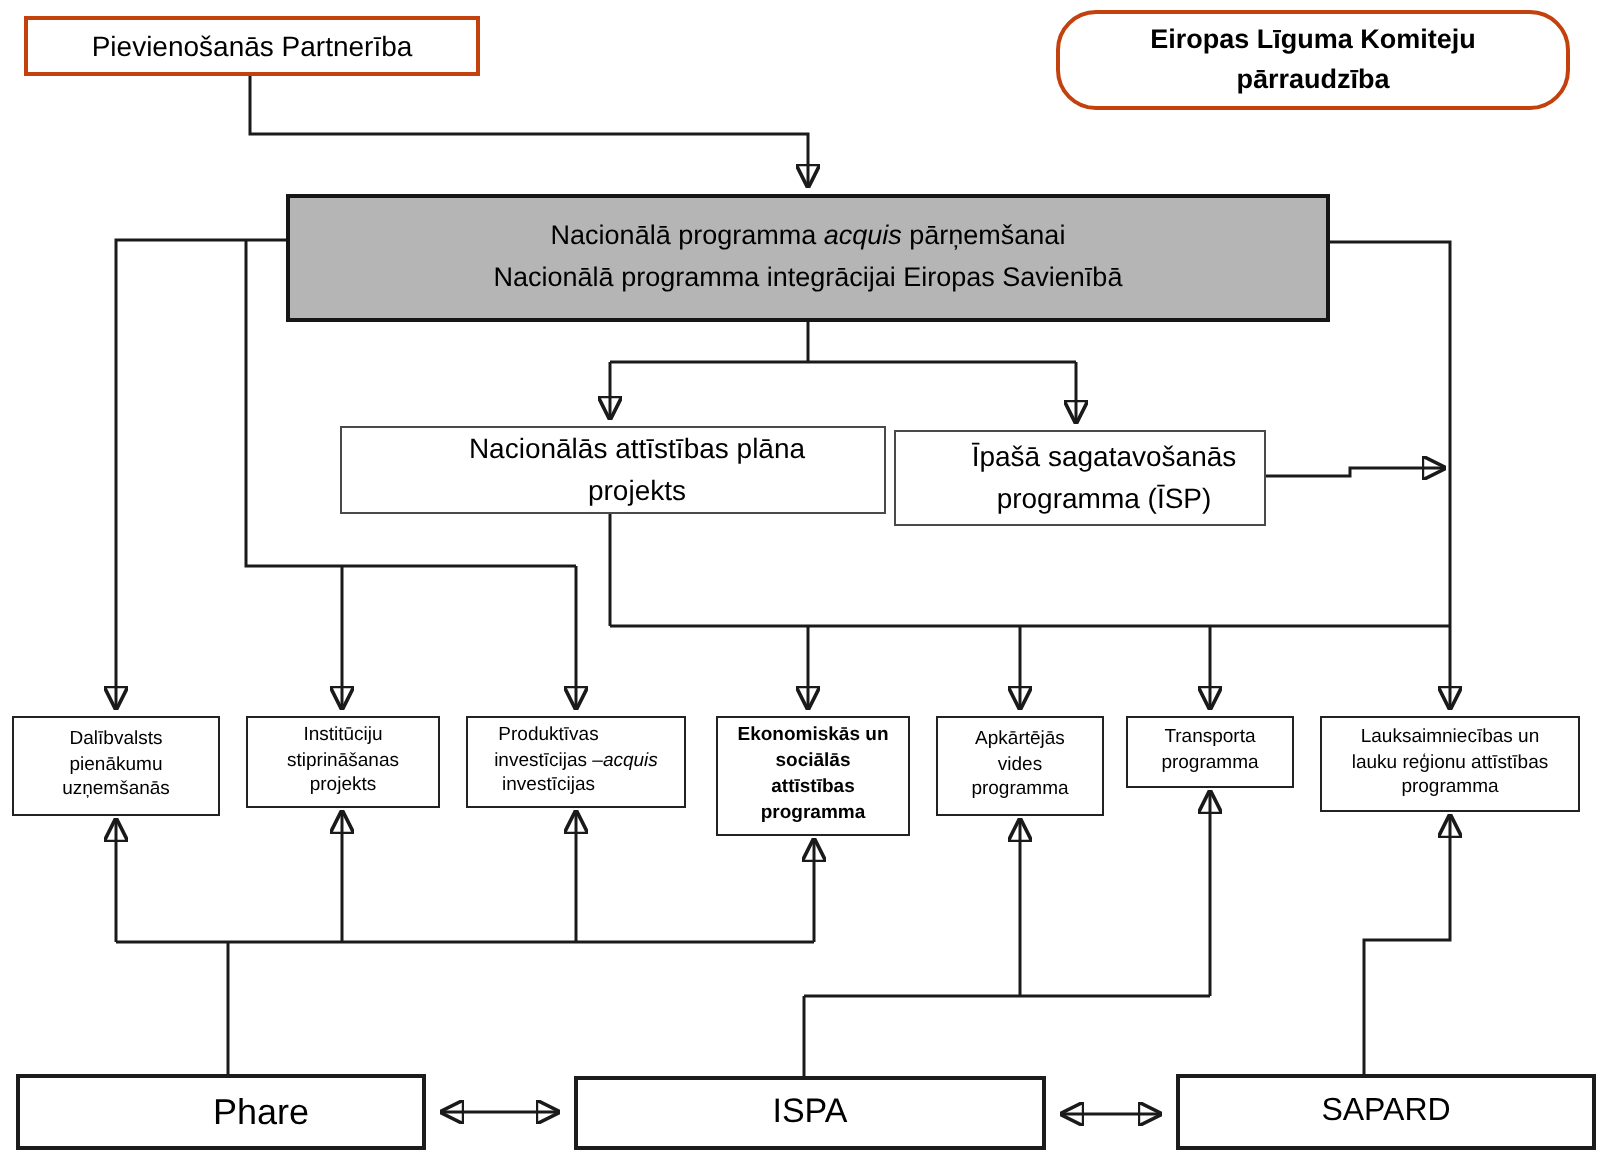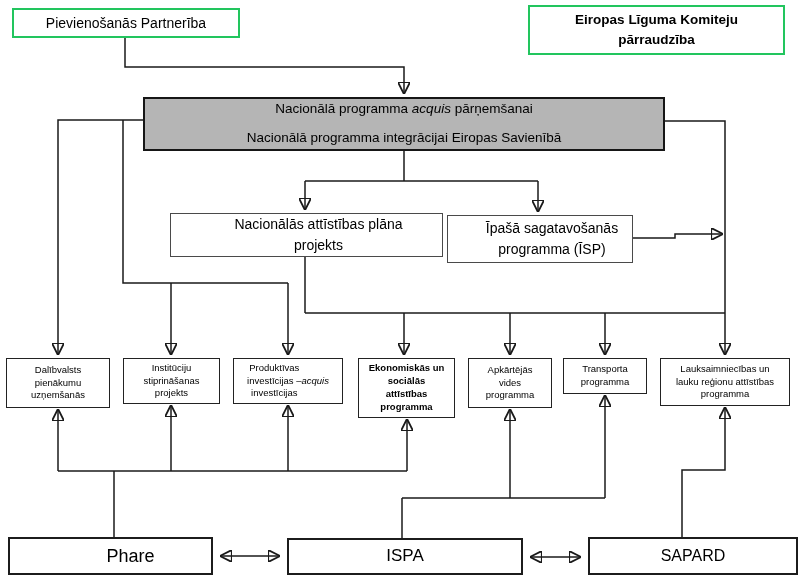--- a/index.html
+++ b/index.html
@@ -10,31 +10,31 @@
   }
   html,body{margin:0;padding:0;background:var(--page-bg);}
   .canvas{
     position:relative;width:800px;height:582px;background:var(--page-bg);
     font-family:"Liberation Sans", sans-serif;color:#000;overflow:hidden;
   }
   svg.wires{position:absolute;left:0;top:0;width:800px;height:582px;z-index:0;}
   svg.wires path{stroke:var(--line);stroke-width:1.5;fill:none;}
   .node{
     position:absolute;box-sizing:border-box;z-index:1;
-    background:var(--box-bg);border:2px solid #22c55e;
+    background:var(--box-bg);border:2px solid #c2410c;
     display:flex;align-items:center;justify-content:center;
     text-align:center;white-space:pre-line;line-height:1.35;
   }
   .node i{font-style:italic;}
   .top-left{left:12px;top:8px;width:228px;height:30px;font-size:14px;}
-  .top-right{left:528px;top:5px;width:257px;height:50px;font-size:13.5px;font-weight:bold;line-height:1.5;}
+  .top-right{left:528px;top:5px;width:257px;height:50px;font-size:13.5px;font-weight:bold;line-height:1.5;border-radius:20px;}
   .gray{
-    left:143px;top:97px;width:522px;height:54px;
+    left:143px;top:97px;width:522px;height:64px;
     background:var(--gray-box-fill);border-color:#161616;
-    flex-direction:column;font-size:13.5px;line-height:1.55;justify-content:space-between;
+    flex-direction:column;font-size:13.5px;line-height:1.55;
   }
   .mid{border-width:1px;border-color:#4a4a4a;font-size:14px;line-height:1.5;padding-left:24px;}
   .plan{left:170px;top:213px;width:273px;height:44px;}
   .isp{left:447px;top:215px;width:186px;height:48px;}
   .prog{border-width:1.5px;border-color:#222;font-size:9.5px;line-height:1.35;padding:2px;}
   .p1{left:6px;  top:358px;width:104px;height:50px;}
   .p2{left:123px;top:358px;width:97px; height:46px;}
   .p3{left:233px;top:358px;width:110px;height:46px;}
   .p4{left:358px;top:358px;width:97px; height:60px;font-weight:bold;}
   .p5{left:468px;top:358px;width:84px; height:50px;}

